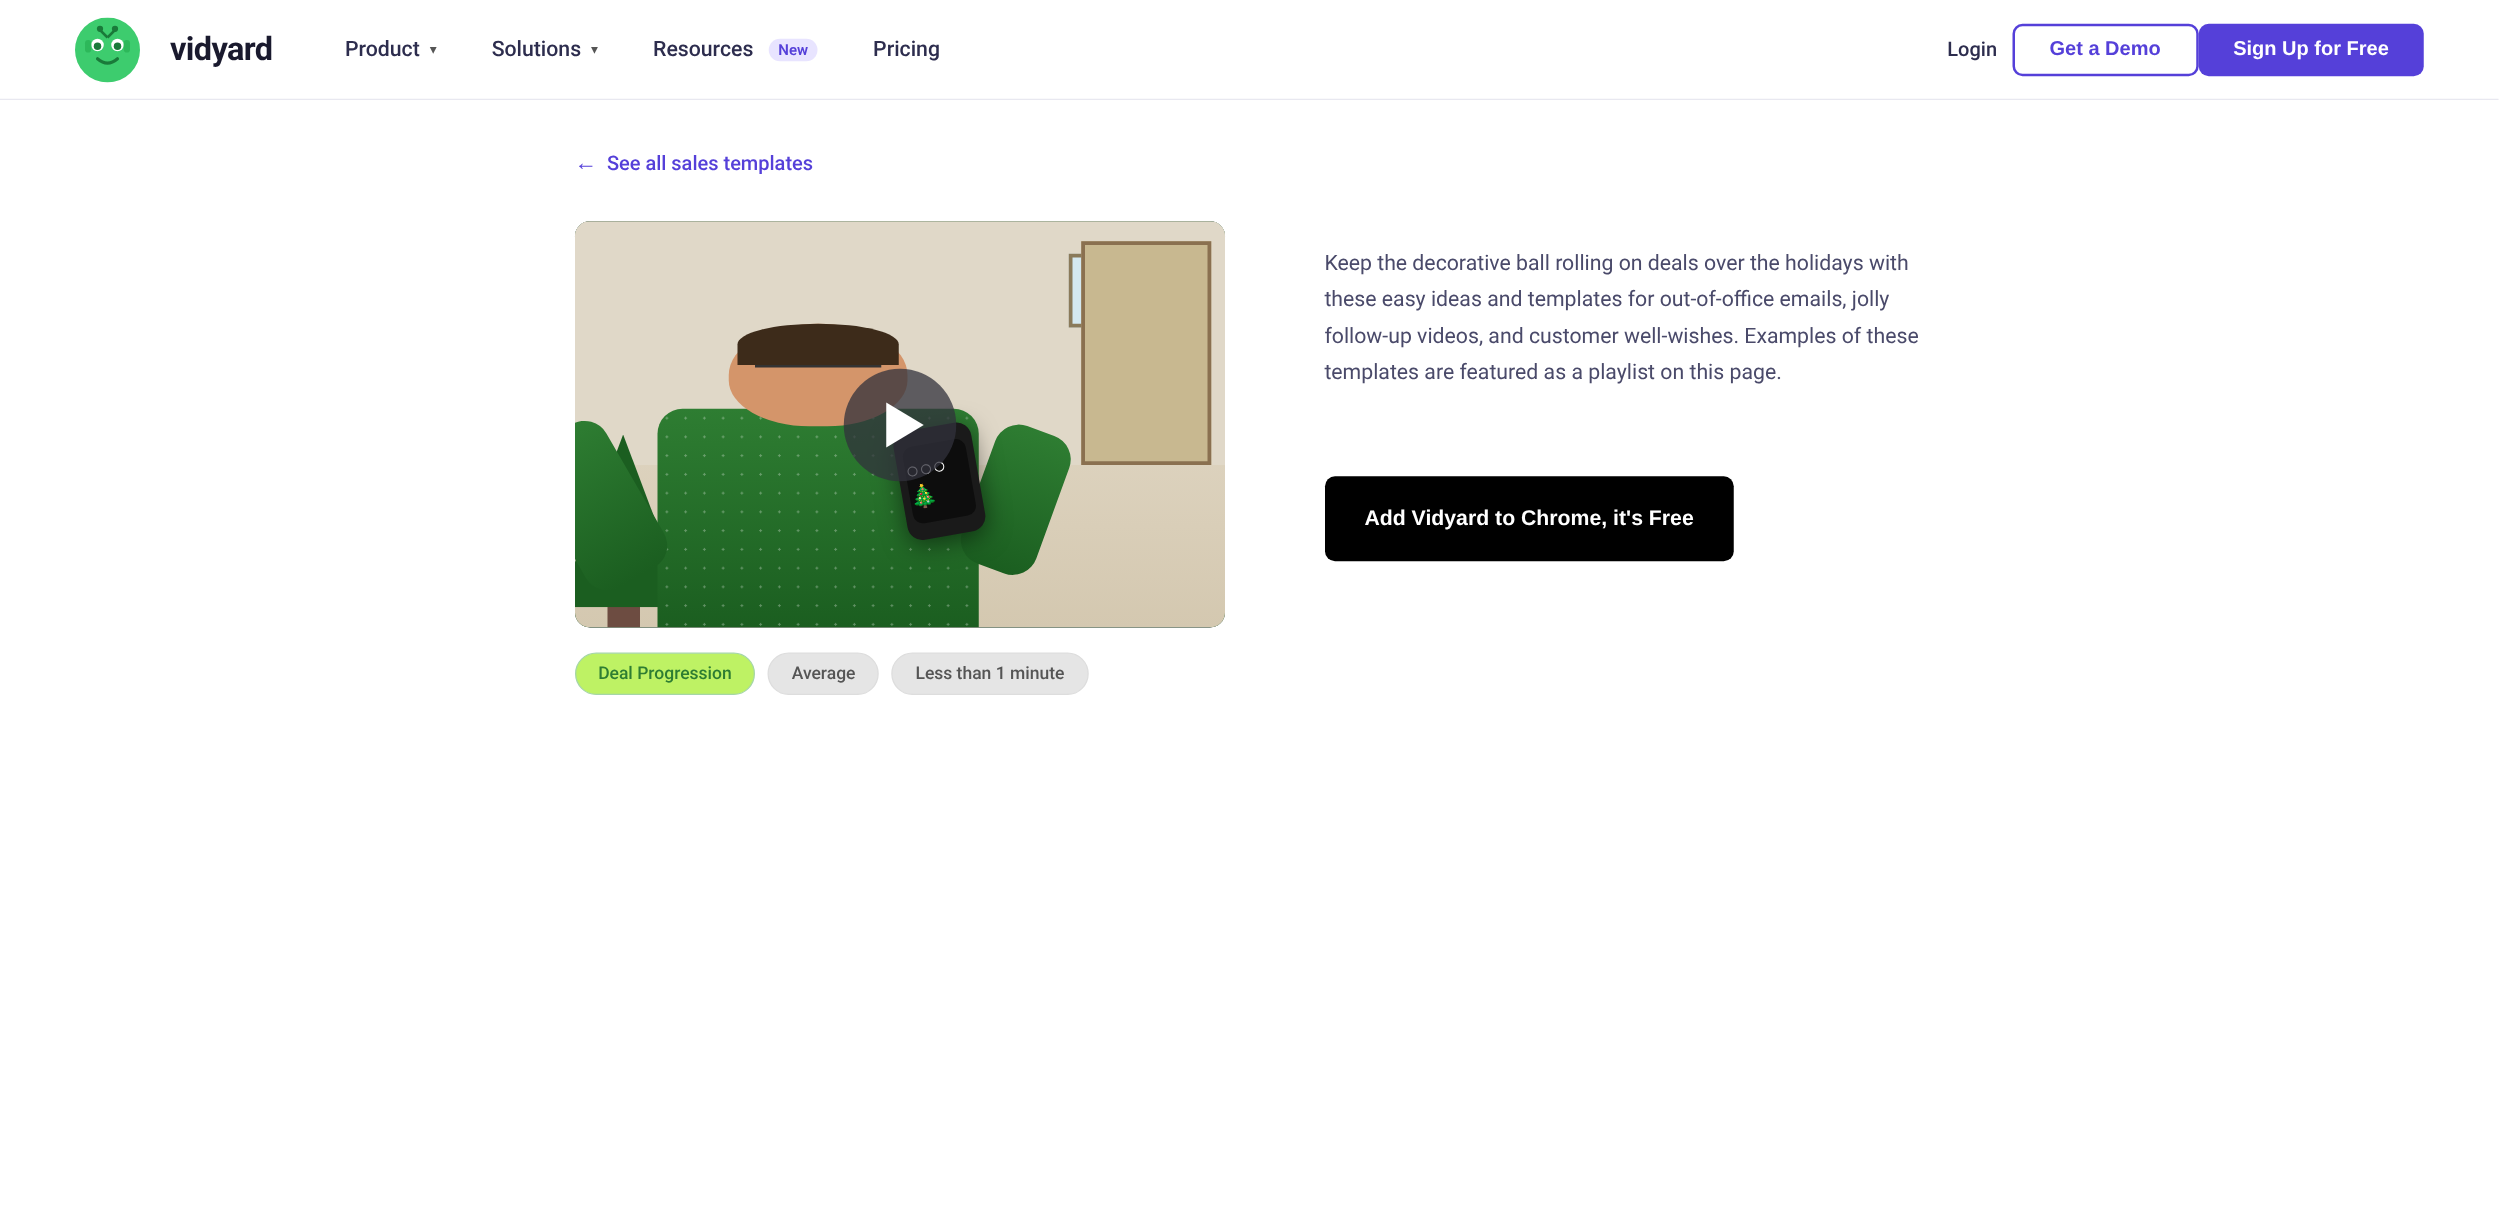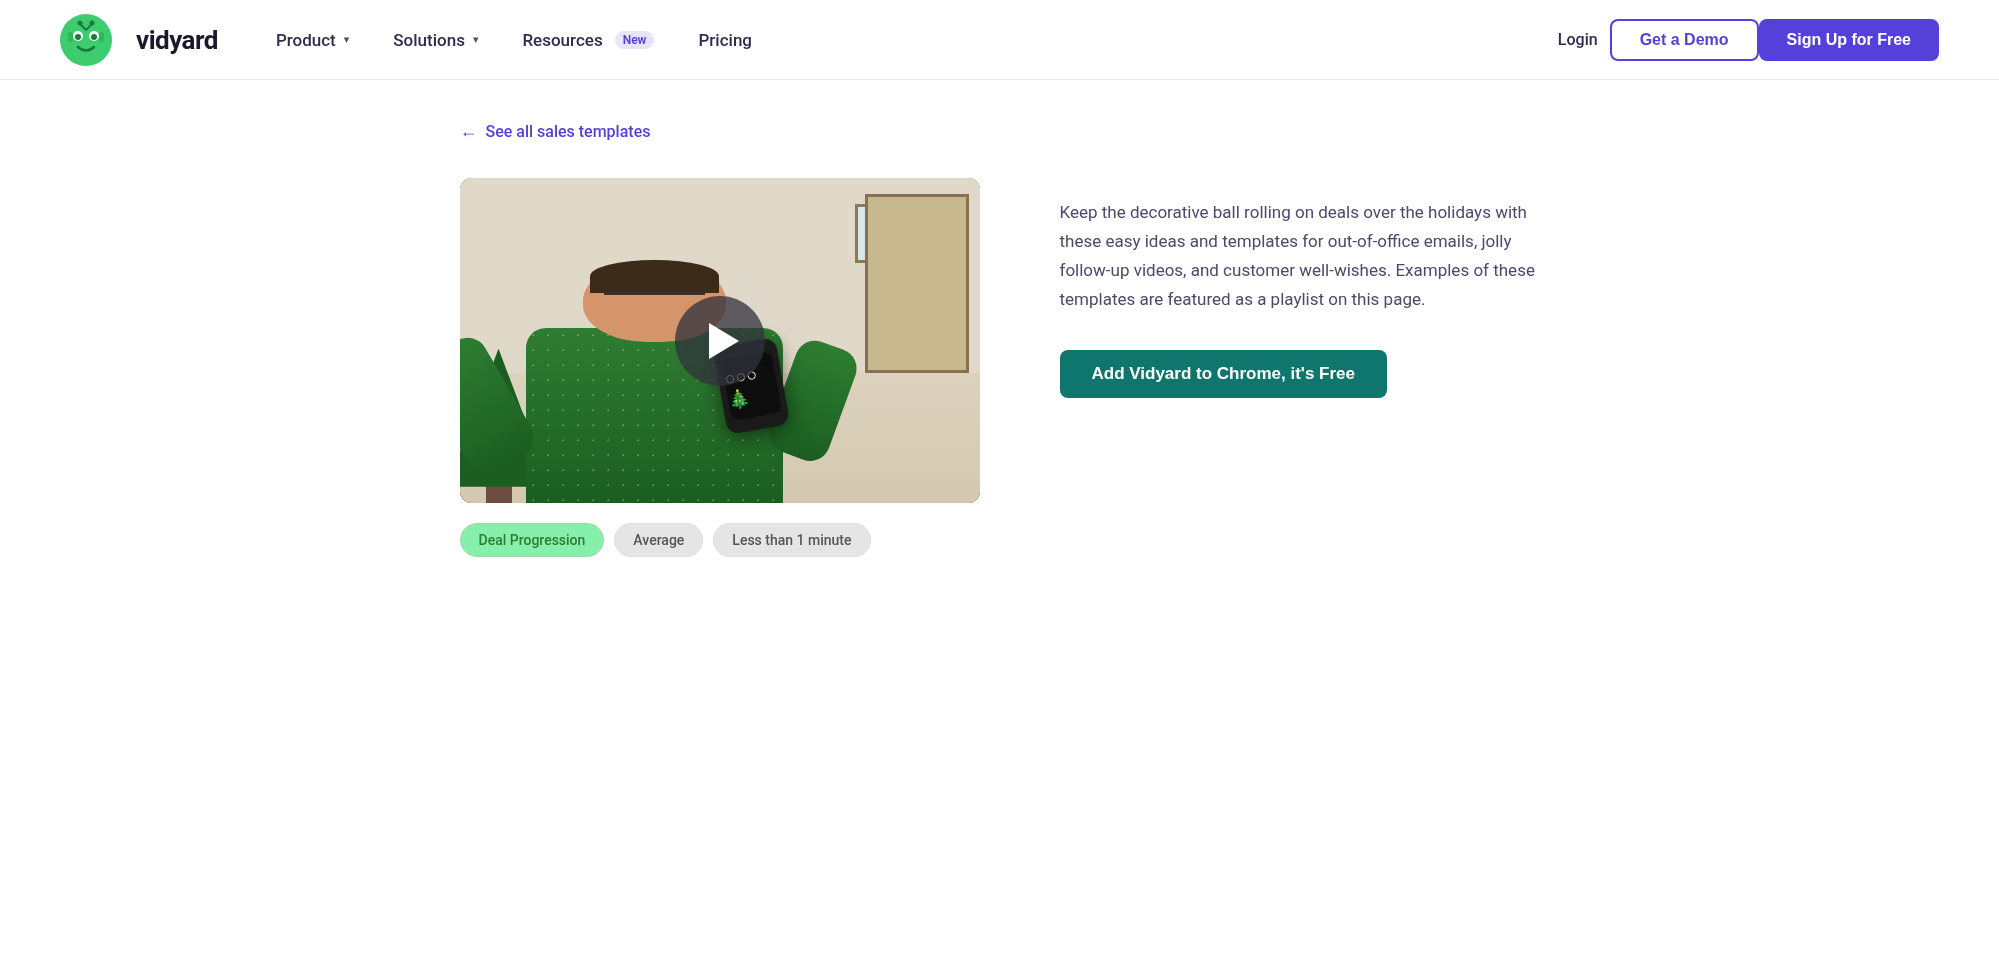--- a/index.html
+++ b/index.html
@@ -357,21 +357,21 @@
       flex-wrap: wrap;
     }
     .tag {
       padding: 8px 18px;
       border-radius: 20px;
       font-size: 14px;
       font-weight: 500;
       cursor: default;
     }
     .tag-green {
-      background: #86efac;
+      background: #bef264;
       color: #2e7d32;
       border: 1.5px solid #a5d6a7;
     }
     .tag-gray {
       background: #e5e5e5;
       color: #555;
       border: 1.5px solid #ddd;
     }
 
     
@@ -387,29 +387,30 @@
       letter-spacing: -0.5px;
     }
     .page-description {
       font-size: 17px;
       color: #4a4a6a;
       line-height: 1.7;
       margin-bottom: 36px;
     }
     .btn-cta {
       display: inline-block;
-      background: #0f766e;
+      background: #000000;
       color: #fff;
       font-size: 17px;
       font-weight: 600;
-      padding: 14px 32px;
+      padding: 24px 32px;
       border-radius: 8px;
       cursor: pointer;
       border: none;
       transition: background 0.15s;
+      margin-top: 32px;
     }
   </style>
 </head>
 <body>
 
 <nav>
   <a class="nav-logo" href="#">
     <svg class="logo-icon" viewBox="0 0 52 52" fill="none" xmlns="http://www.w3.org/2000/svg">
       <circle cx="26" cy="26" r="26" fill="#3dcc6e"></circle>
 

